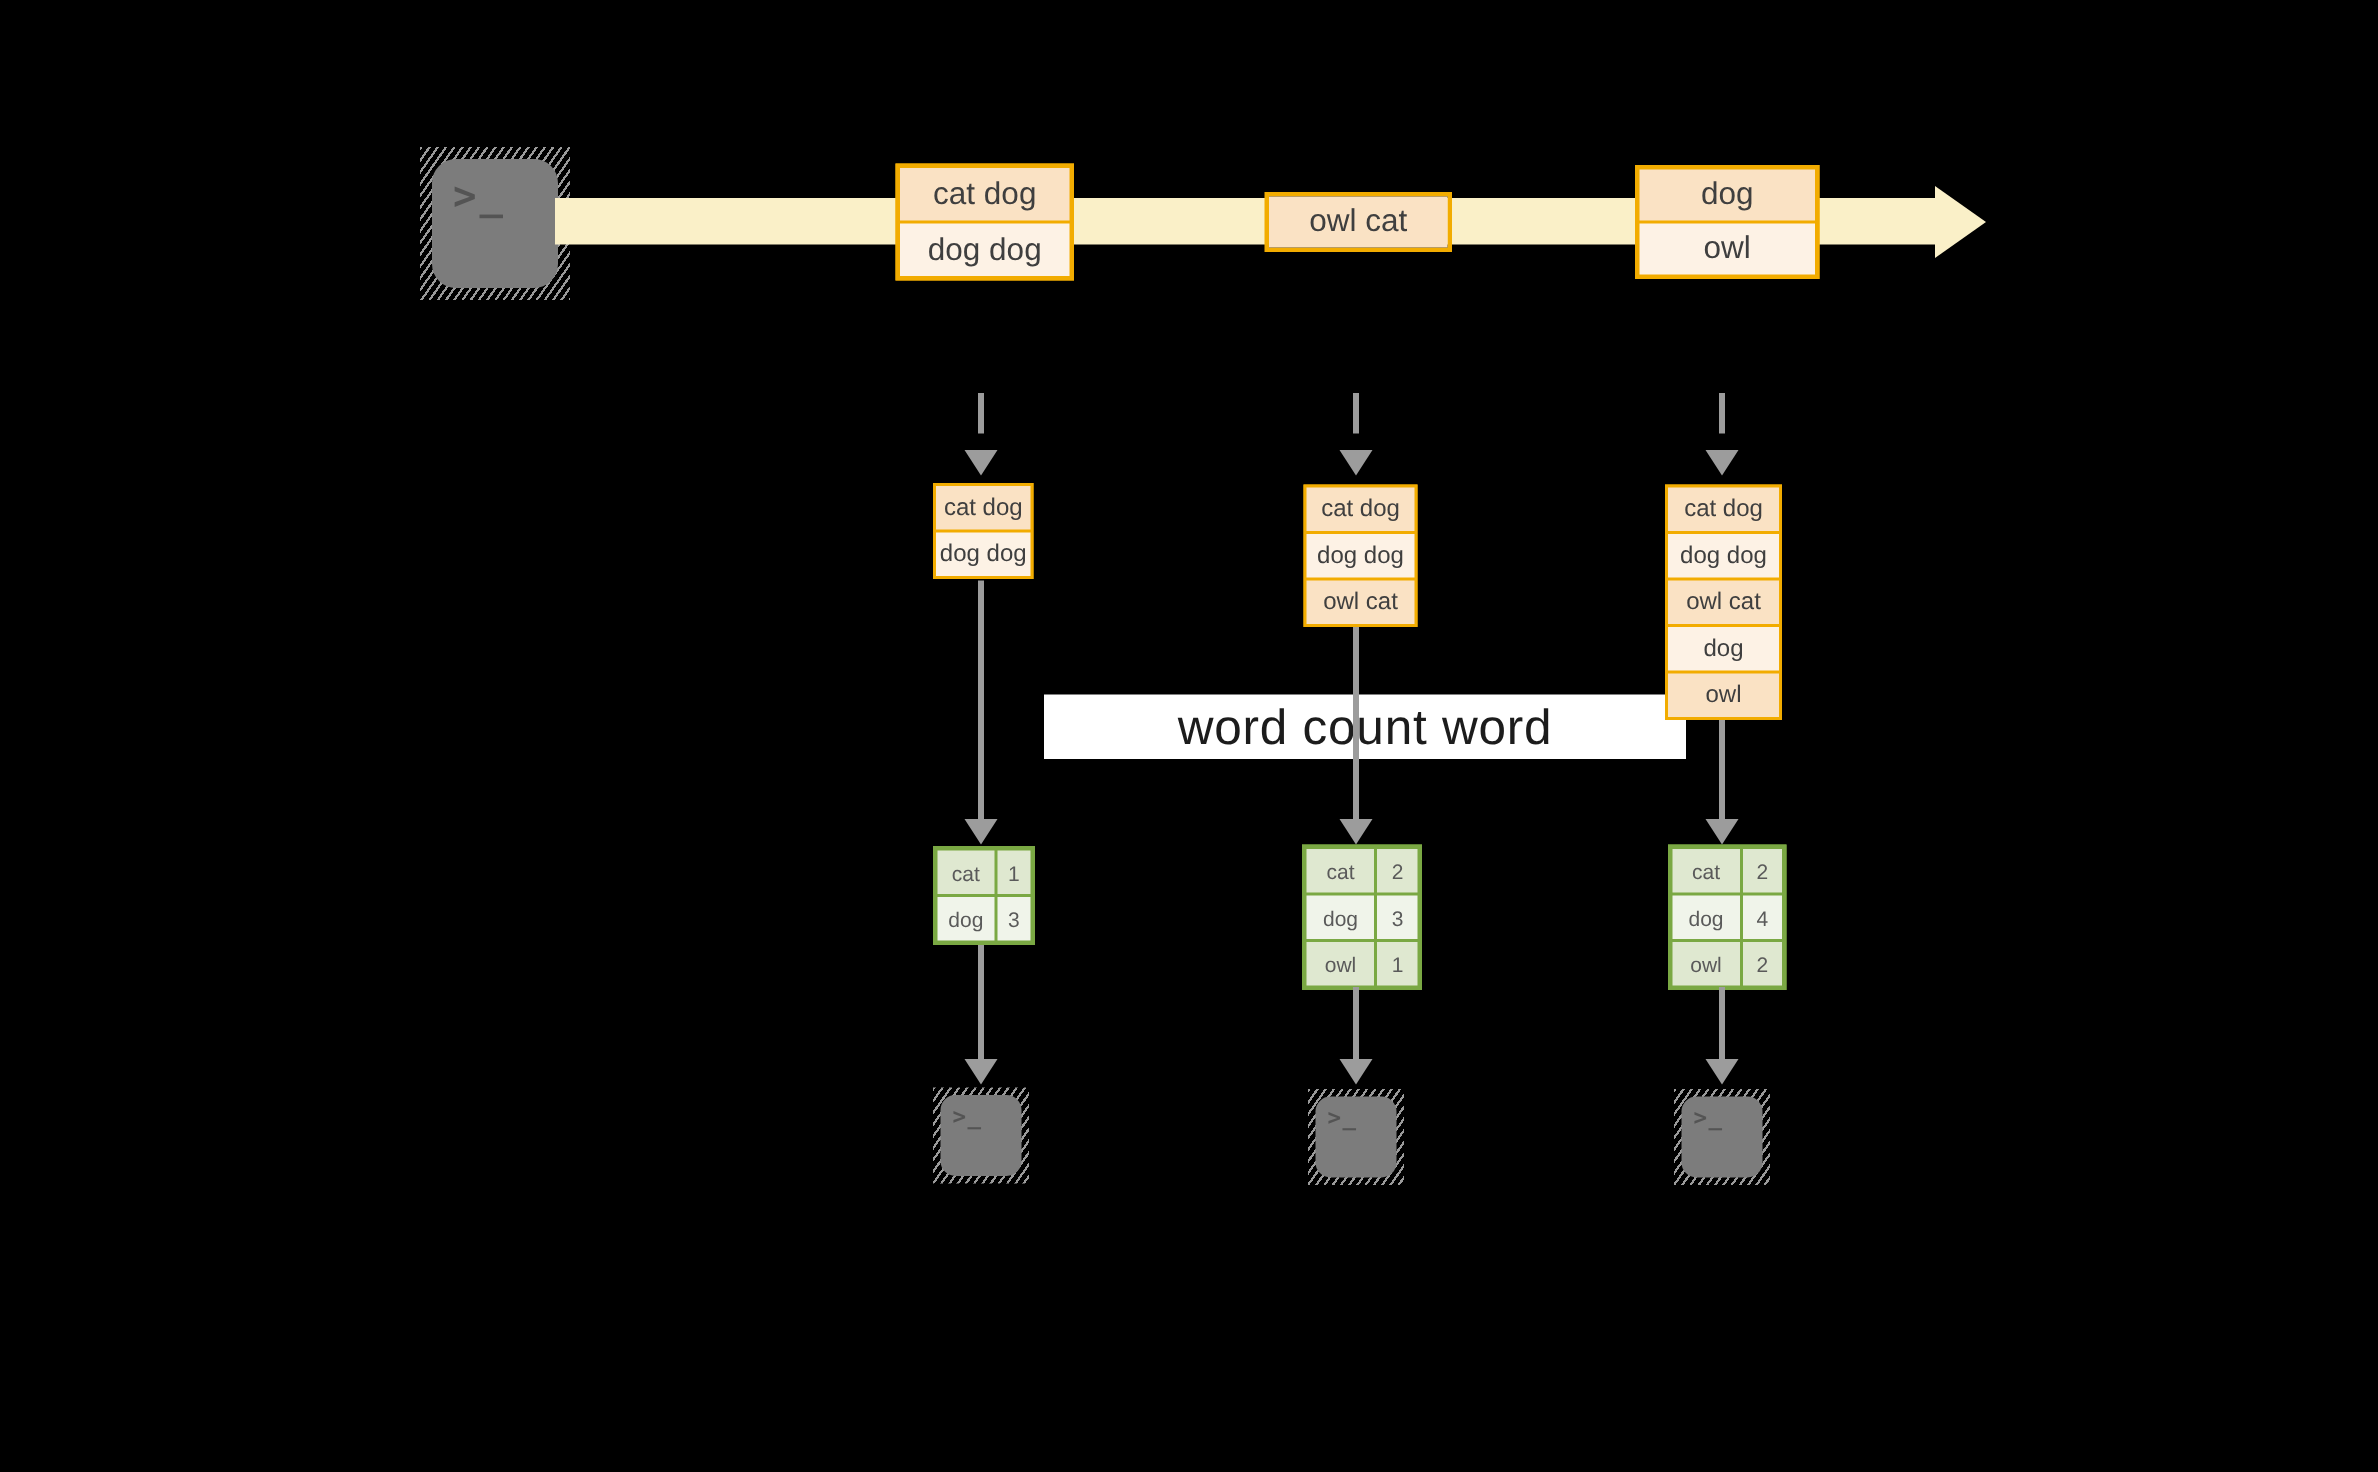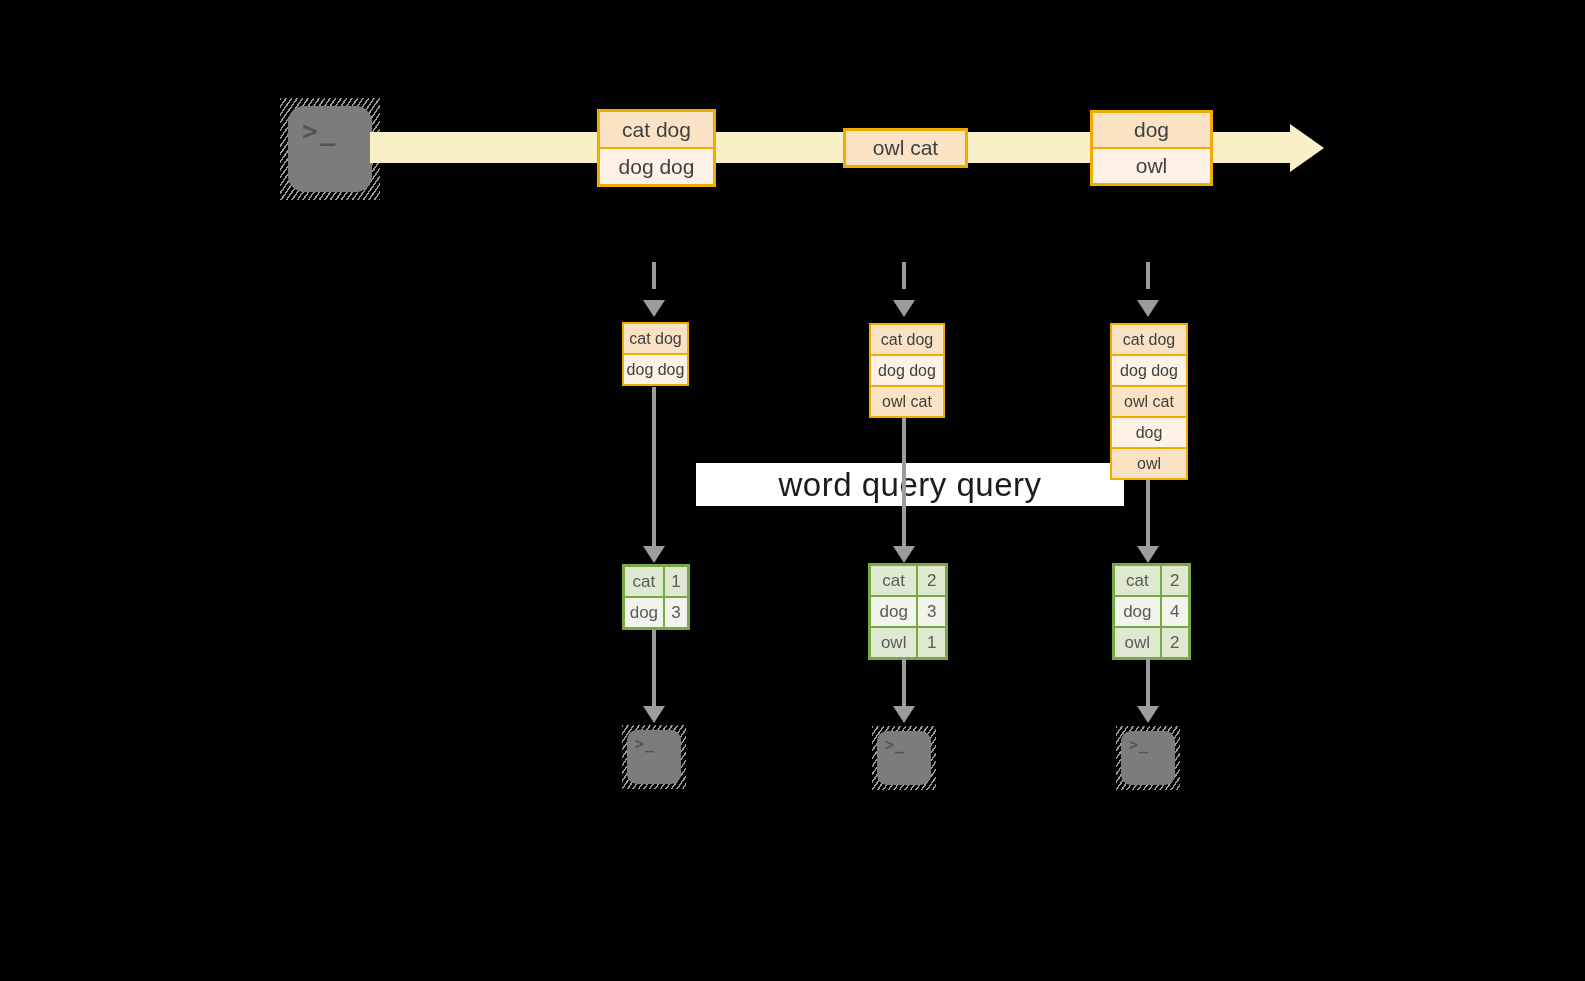--- a/index.html
+++ b/index.html
@@ -18,21 +18,21 @@
   .cell{display:flex;align-items:center;justify-content:center;color:var(--cell_text);white-space:nowrap;}
   .big{height:35px;font-size:21px;}
   .mid{height:34px;font-size:21px;}
   .small{height:29px;font-size:16px;}
   .fill-dark{background:var(--peach_dark);}
   .fill-light{background:var(--peach_light);}
 
   
   .gtable{position:absolute;display:grid;gap:2px;background:var(--green);
           border:3px solid var(--green);grid-template-columns:1.7fr 1fr;}
-  .gtable .cell{height:29px;font-size:17px;color:var(--table_text);}
+  .gtable .cell{height:29px;font-size:14px;color:var(--table_text);}
   .g-dark{background:var(--green_dark);}
   .g-light{background:var(--green_light);}
 
   
   .vline{position:absolute;width:4px;margin-left:-2px;background:var(--arrow_grey);}
   .ahead{position:absolute;width:0;height:0;margin-left:-11px;
     border-left:11px solid transparent;border-right:11px solid transparent;
     border-top:17px solid var(--arrow_grey);}
 
   
@@ -74,21 +74,21 @@
     <div class="cell mid fill-light">owl</div>
   </div>
 
   <div class="vline" style="left:654px;top:262px;height:27px"></div>
   <div class="ahead" style="left:654px;top:300px"></div>
   <div class="vline" style="left:904px;top:262px;height:27px"></div>
   <div class="ahead" style="left:904px;top:300px"></div>
   <div class="vline" style="left:1148px;top:262px;height:27px"></div>
   <div class="ahead" style="left:1148px;top:300px"></div>
 
-  <div class="label-band" style="left:696px;top:463px;width:428px;height:43px">word query query</div>
+  <div class="label-band" style="left:696px;top:463px;width:428px;height:43px">word count word</div>
 
   <div class="vline" style="left:654px;top:387px;height:161px"></div>
   <div class="ahead" style="left:654px;top:546px"></div>
   <div class="vline" style="left:904px;top:417px;height:131px"></div>
   <div class="ahead" style="left:904px;top:546px"></div>
   <div class="vline" style="left:1148px;top:479px;height:69px"></div>
   <div class="ahead" style="left:1148px;top:546px"></div>
 
   <div class="sbox" style="left:622px;top:322px;width:63px">
     <div class="cell small fill-dark">cat dog</div>

